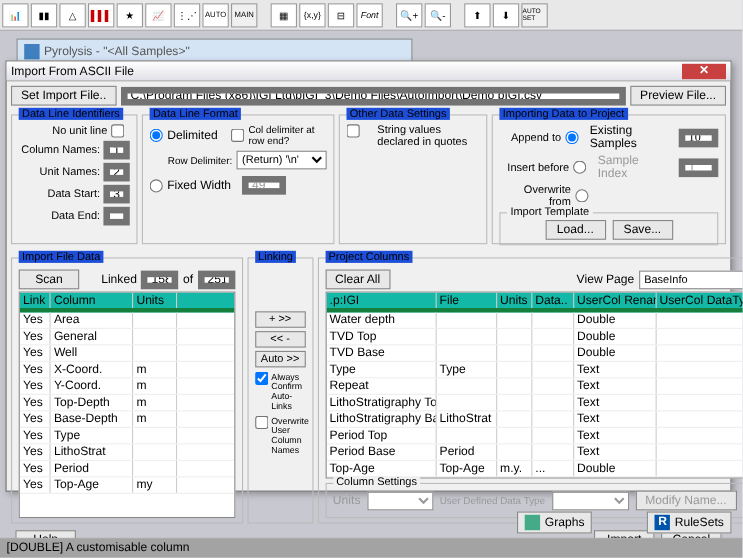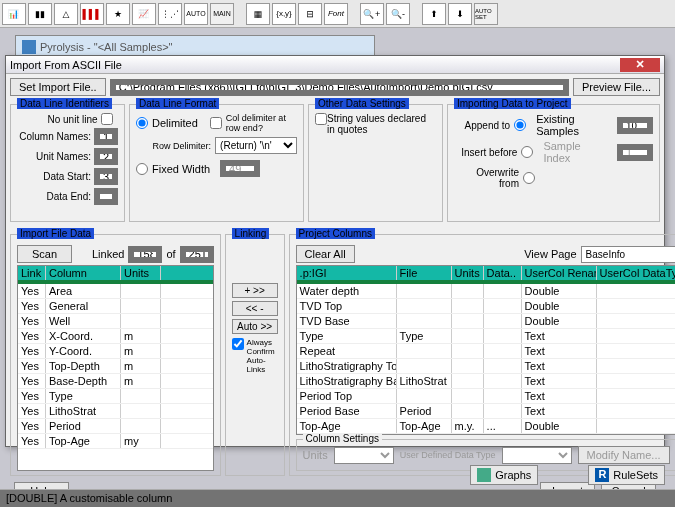--- a/index.html
+++ b/index.html
@@ -45,21 +45,21 @@
   .tr{display:flex;border-bottom:1px solid #eee}
   .c-link{width:28px}.c-col{width:75px}.c-units{width:40px}
   .p-igi{width:100px}.p-file{width:55px}.p-units{width:32px}.p-data{width:38px}.p-ucr{width:75px}.p-ucd{flex:1}
   .linkbtns{display:flex;flex-direction:column;gap:3px;align-items:center;padding-top:40px}
   .linkbtns .btn{width:46px;font-size:10px;padding:1px 2px}
   .linkchk{display:flex;gap:3px;font-size:10px;margin-top:4px}
   .cs{border:1px solid #bbb;position:relative;padding:6px;margin-top:4px;display:flex;gap:6px;align-items:center}
   .cs>.legend{position:absolute;top:-7px;left:6px;background:#f0f0f0;padding:0 3px;font-size:10px}
   .footer{display:flex;padding:4px;gap:6px}
   .footer .spacer{flex:1}
-  .status{position:absolute;bottom:0;left:0;right:0;height:18px;background:#737373;border-top:1px solid #aaa;padding:2px 6px;font-size:11px}
+  .status{position:absolute;bottom:0;left:0;right:0;height:18px;background:#a3a3a3;border-top:1px solid #aaa;padding:2px 6px;font-size:11px}
   .bottombtns{position:absolute;bottom:22px;right:10px;display:flex;gap:50px}
   .bottombtn{background:#e8e8e8;border:1px solid #888;padding:2px 6px;display:flex;align-items:center;gap:4px;font-size:11px}
   .disabled{color:#999}
 </style>
 </head>
 <body>
 
 <div class="toolbar">
   <div class="ticon">📊</div>
   <div class="ticon">▮▮</div>
@@ -140,21 +140,21 @@
           </div>
         <div class="dlf-row" style="margin-top:6px">
             <input type="radio" class="radio" style="">
             <span>Fixed Width</span>
             <input class="txt disabled" style="width: 40px; margin-left: 6px;" value="49">
           </div>
       </div>
 
       <div class="group ods">
         <div class="legend">Other Data Settings</div>
-        <div style="display:flex;gap:0">
+        <div style="display:flex;gap:16px">
             <input type="checkbox" class="chk" style="">
             <span style="font-size:10px">String values declared in quotes</span>
           </div>
       </div>
 
       <div class="group idp">
         <div class="legend">Importing Data to Project</div>
         <div class="idp-row">
             <span class="lbl" style="width:65px">Append to</span>
             <input type="radio" class="radio" checked="" style="">
@@ -164,20 +164,27 @@
         <div class="idp-row">
             <span class="lbl" style="width:65px">Insert before</span>
             <input type="radio" class="radio" style="">
             <span class="disabled" style="margin-left:6px">Sample Index</span>
             <input class="txt disabled" style="width: 36px; margin-left: 4px;" value="1">
           </div>
         <div class="idp-row">
             <span class="lbl" style="width:65px">Overwrite from</span>
             <input type="radio" class="radio" style="">
           </div>
+        <div class="it">
+          <div class="legend">Import Template</div>
+          <div style="display:flex;gap:6px;justify-content:center">
+            <button class="btn" style="width:55px">Load...</button>
+            <button class="btn" style="width:55px">Save...</button>
+          </div>
+        </div>
       </div>
     </div>
 
     <div class="row3">
       <div class="group ifd" style="display:flex;flex-direction:column">
         <div class="legend">Import File Data</div>
         <div class="subhdr">
           <button class="btn" style="width:55px">Scan</button>
           <span style="margin-left:16px">Linked</span>
           <input class="txt" style="width: 34px;" value="158">
@@ -254,20 +261,24 @@
         <div class="legend">Linking</div>
         <div class="linkbtns">
           <button class="btn">+ &gt;&gt;</button>
           <button class="btn">&lt;&lt; -</button>
           <button class="btn">Auto &gt;&gt;</button>
         </div>
         <div class="linkchk">
             <input type="checkbox" class="chk" checked="" style="">
             <span style="font-size:8px;line-height:9px">Always Confirm Auto-Links</span>
           </div>
+        <div class="linkchk">
+            <input type="checkbox" class="chk" style="">
+            <span style="font-size:8px;line-height:9px">Overwrite User Column Names</span>
+          </div>
       </div>
 
       <div class="group pcols" style="display:flex;flex-direction:column">
         <div class="legend">Project Columns</div>
         <div class="subhdr">
           <button class="btn">Clear All</button>
           <span style="margin-left:auto">View Page</span>
           <select class="sel" style="width:120px"><option>BaseInfo</option></select>
         </div>
         <div class="table">

